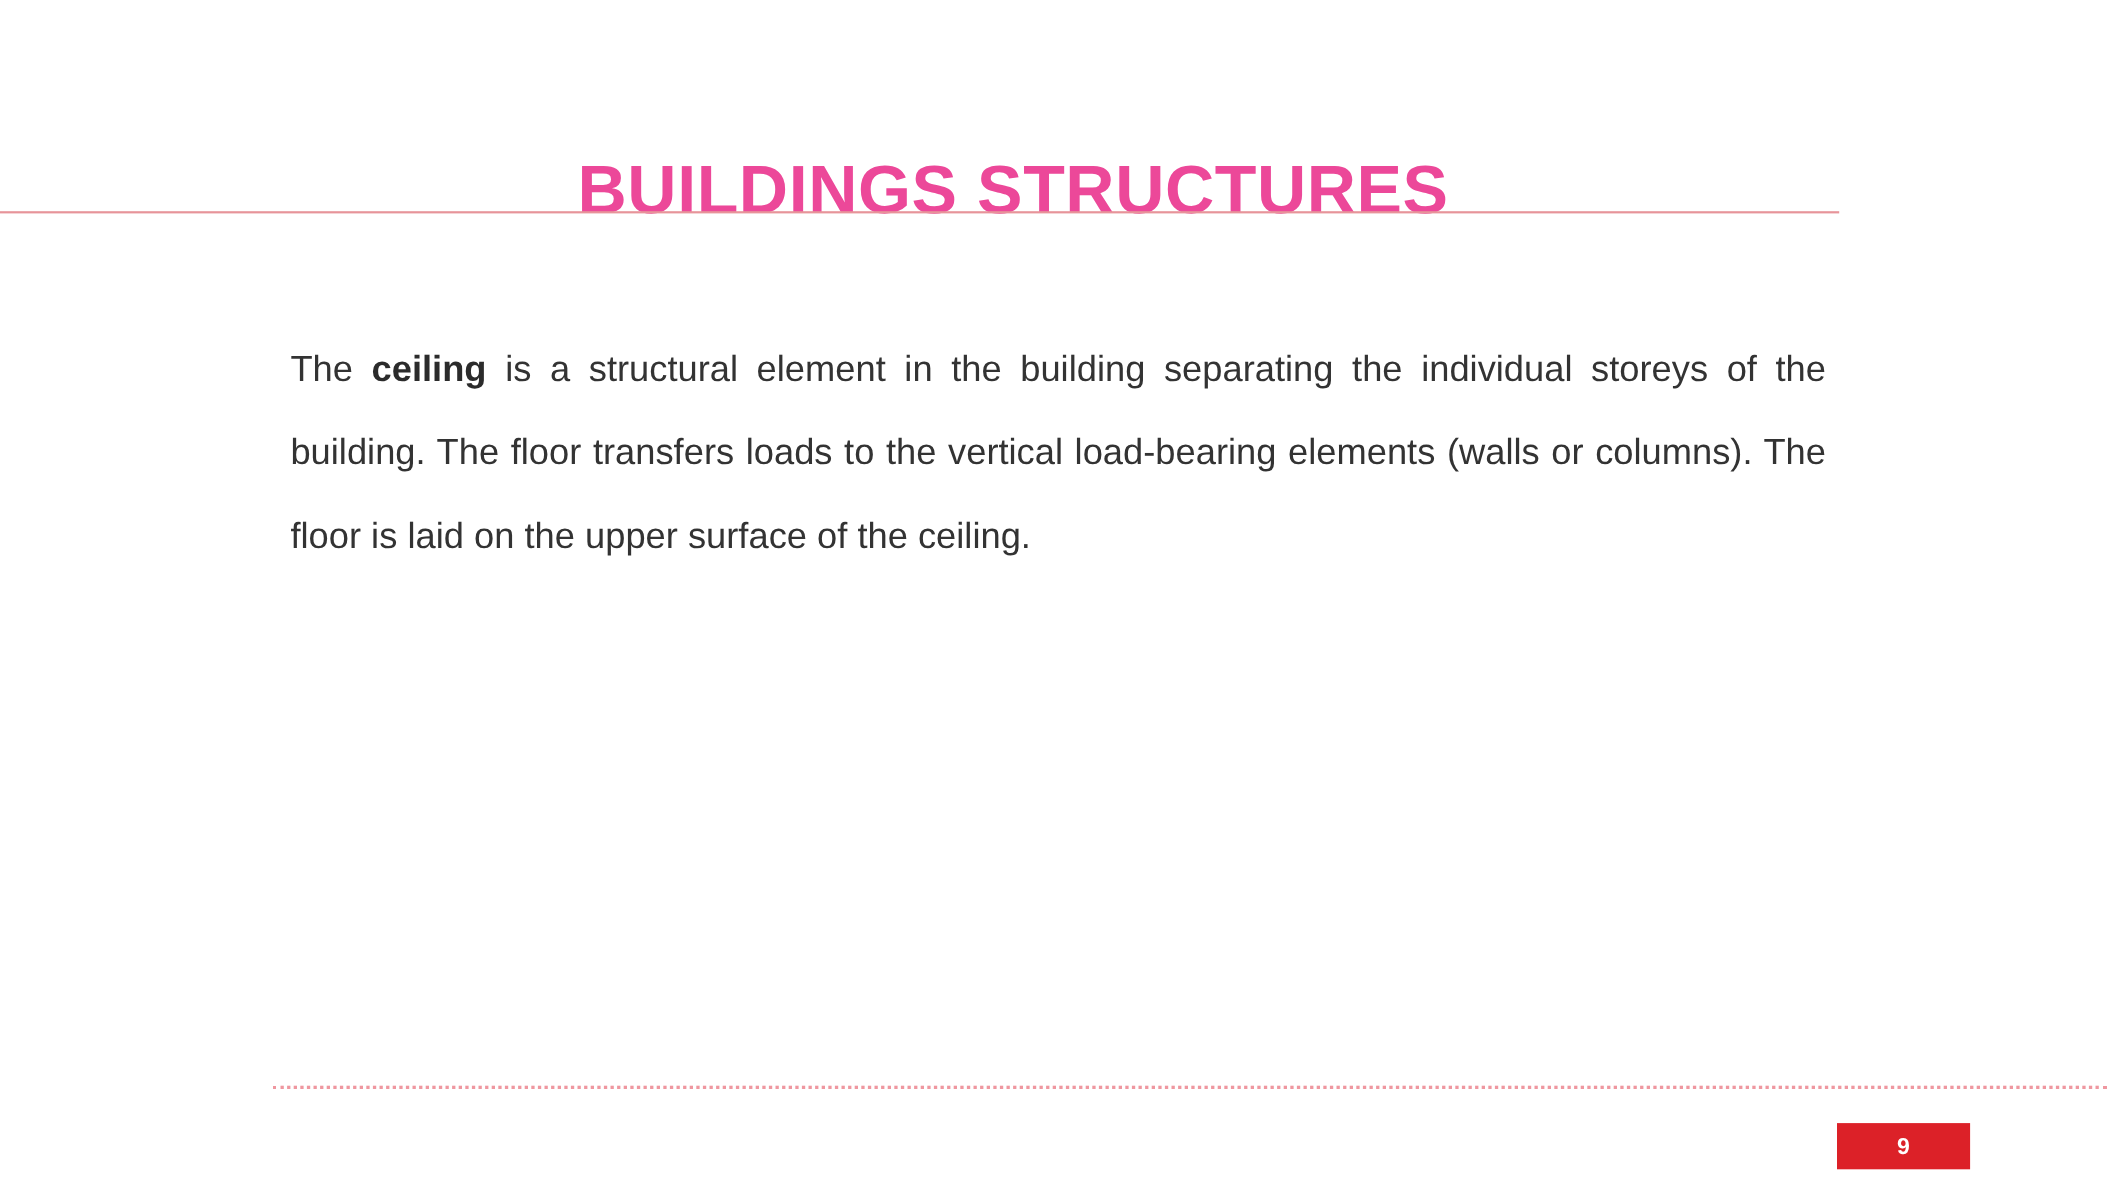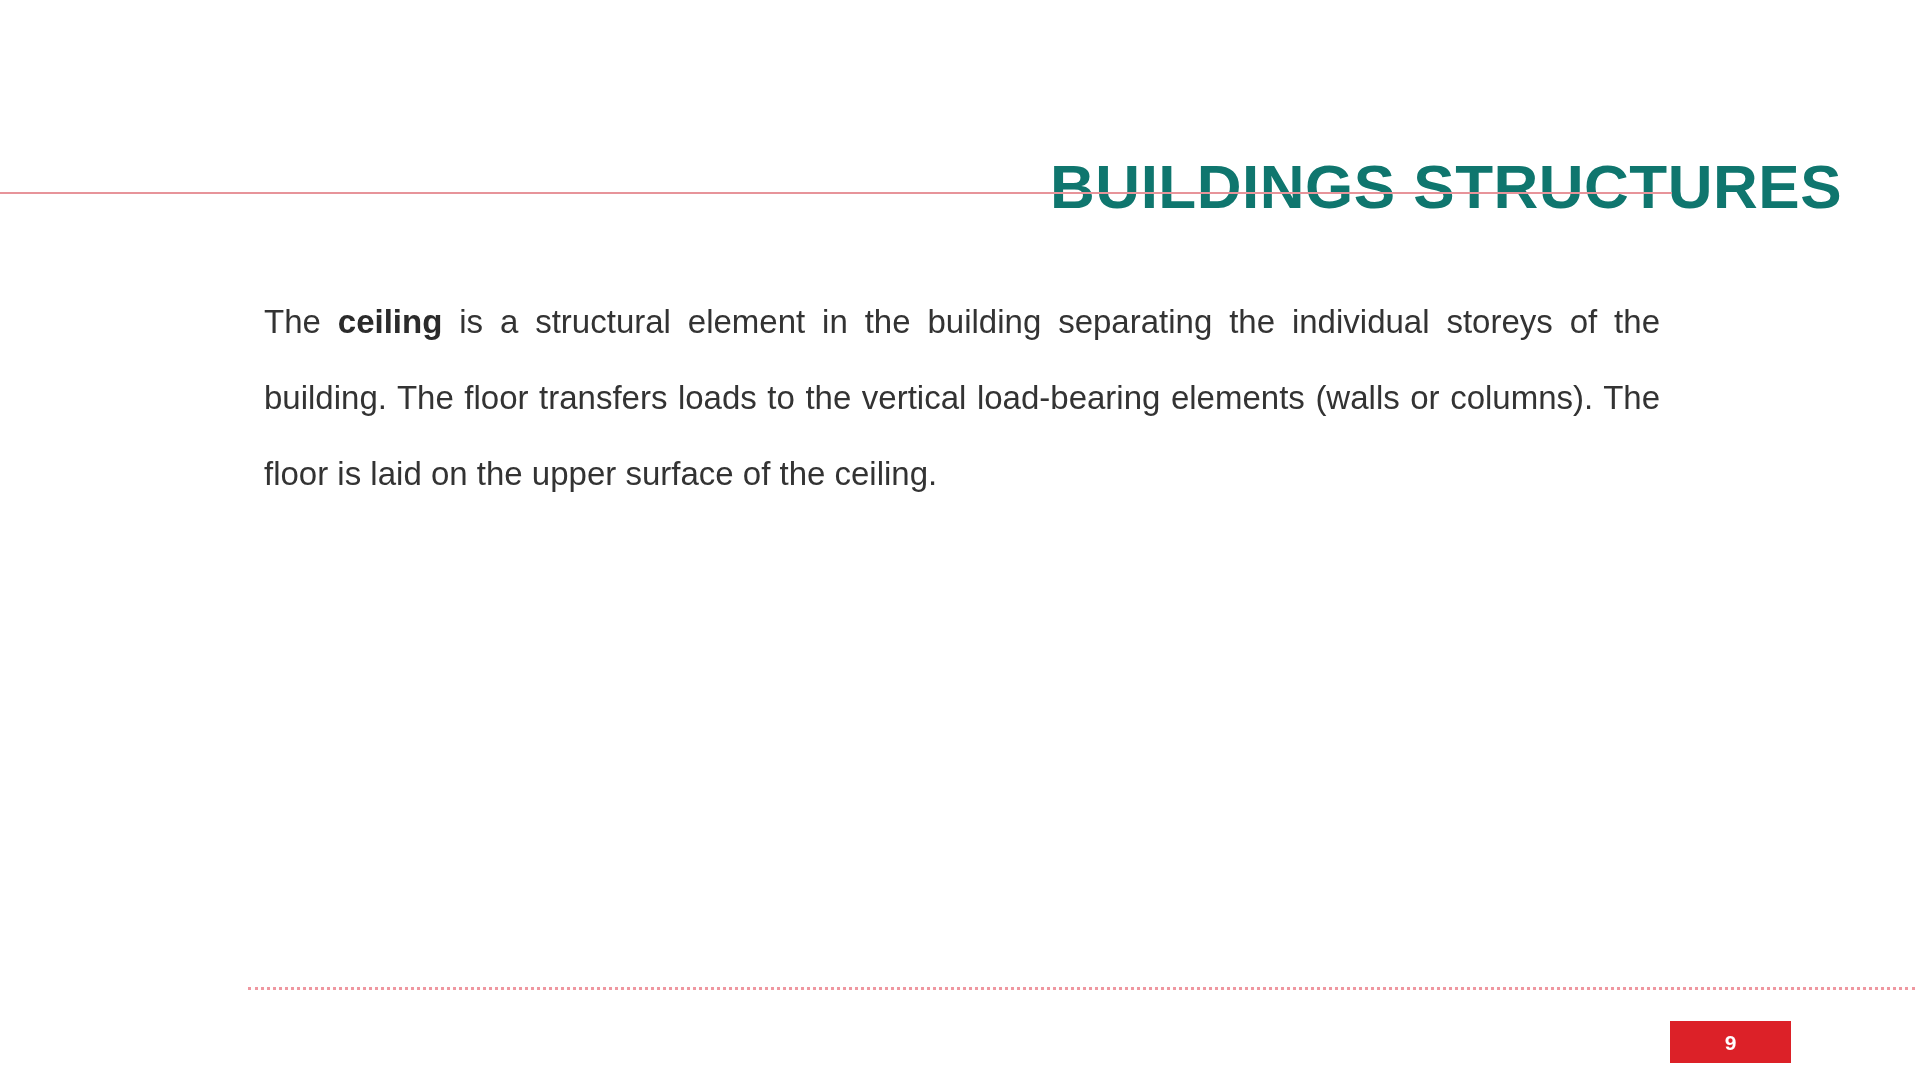--- a/index.html
+++ b/index.html
@@ -19,47 +19,47 @@
     position: relative;
     width: 1920px;
     height: 1080px;
     background: #ffffff;
   }
 
   
   .slide-title {
     position: absolute;
     left: 0;
-    top: 108px;
+    top: 95px;
     width: 1842px;
-    text-align: right;
+    text-align: center;
     font-family: "Liberation Sans", sans-serif;
     font-weight: bold;
     font-size: 62px;
     line-height: 74px;
     letter-spacing: 0.5px;
-    color: #0f766e;
+    color: #ec4899;
     white-space: nowrap;
   }
 
   
   .title-rule {
     position: absolute;
     left: 0;
     top: 192px;
     width: 1672px;
     height: 0;
     border-top: 2px solid #e7949a;
   }
 
   
   .body-block {
     position: absolute;
     left: 264px;
-    top: 284px;
+    top: 297px;
     width: 1396px;
   }
   .body-paragraph {
     margin: 0;
     font-family: "Liberation Sans", sans-serif;
     font-size: 33px;
     line-height: 76px;
     color: #333333;
     text-align: justify;
     text-justify: inter-word;

